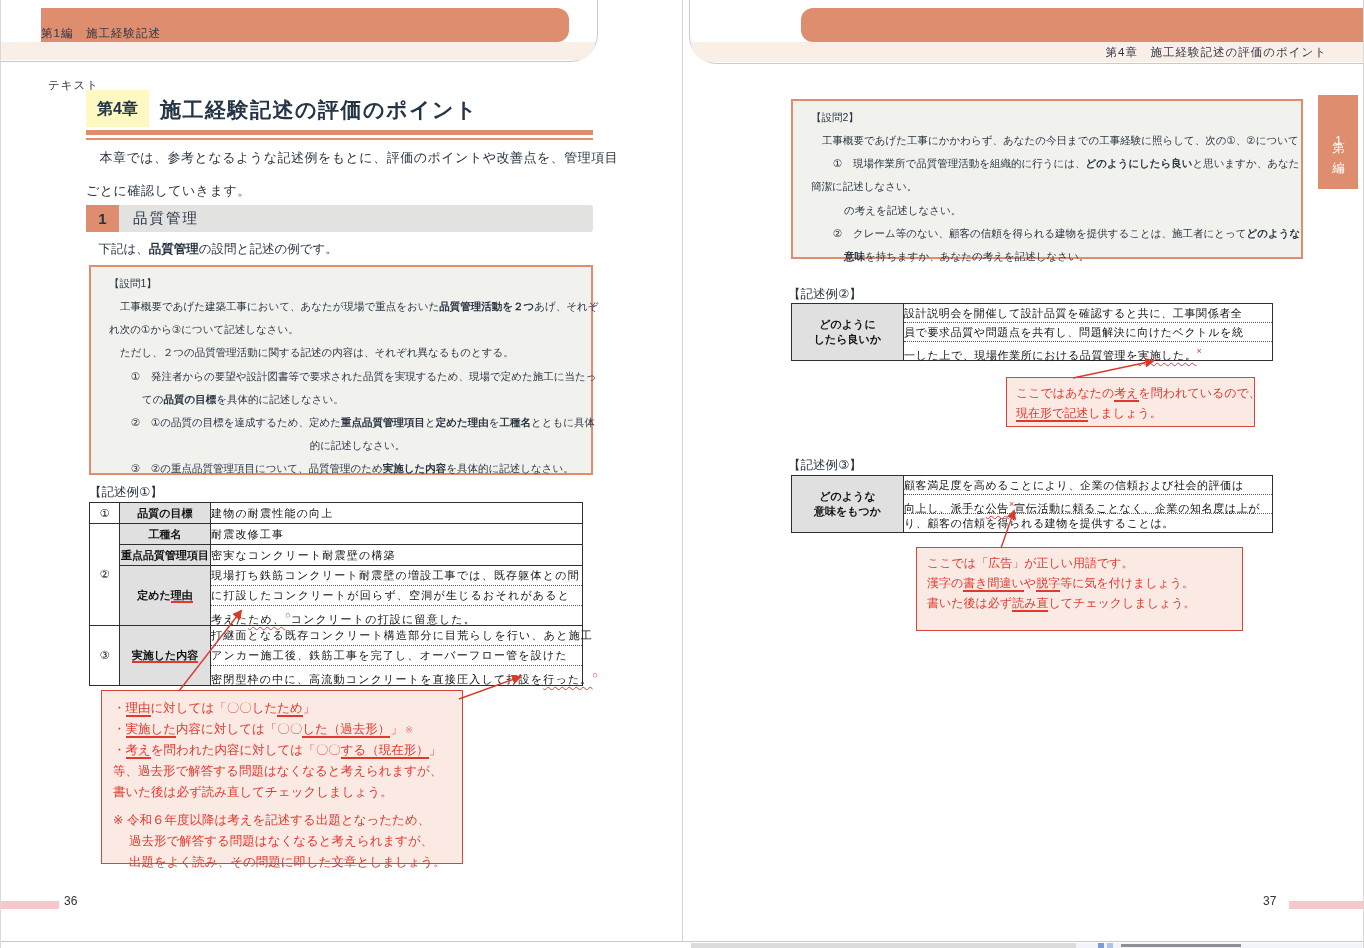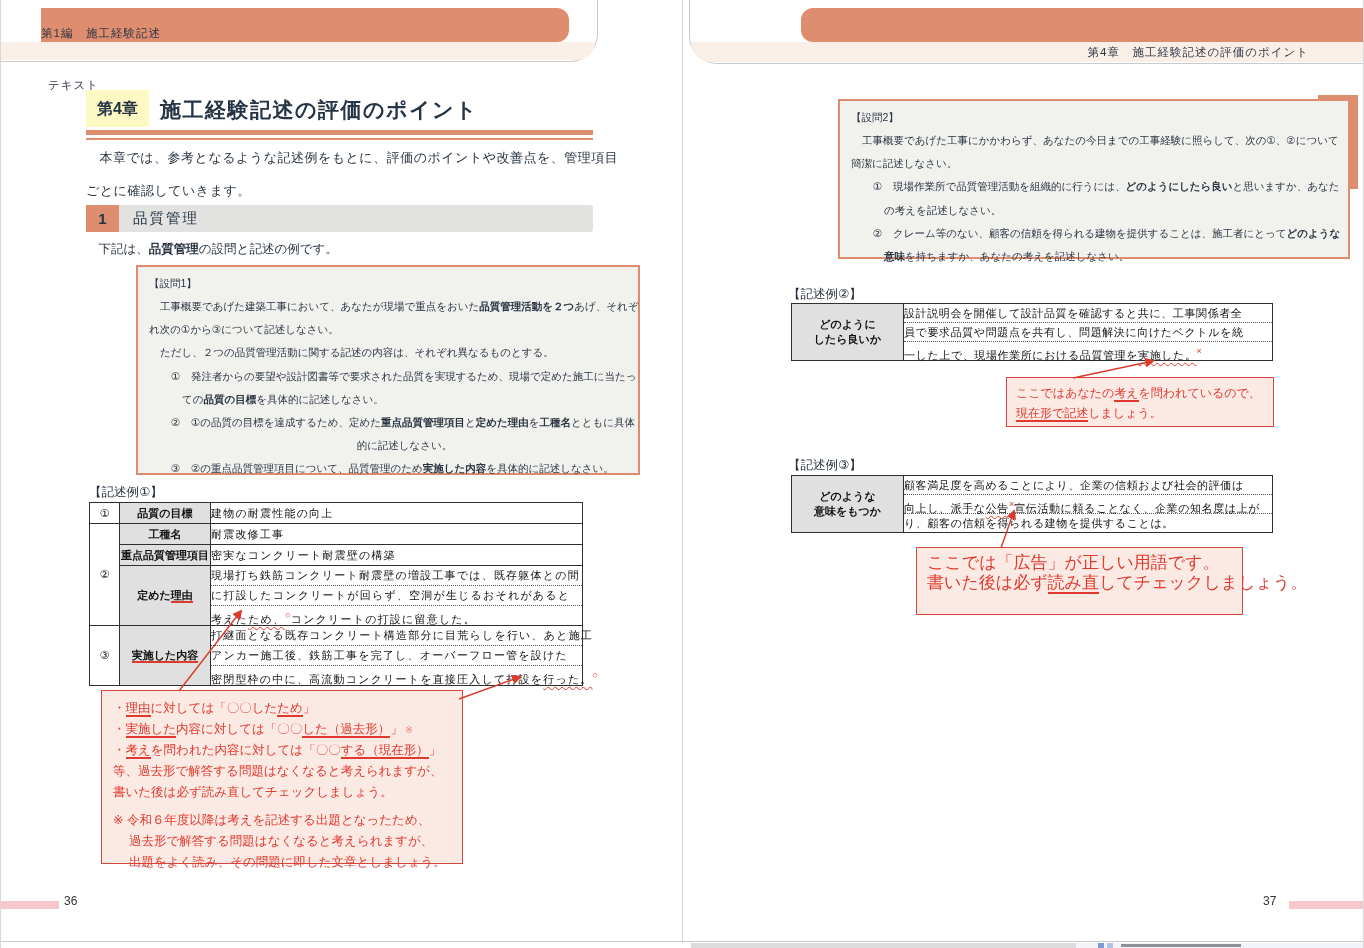--- a/index.html
+++ b/index.html
@@ -12,38 +12,38 @@
 
   
   .lp-outline{left:-30px;top:-30px;width:625px;height:90px;border:1px solid #C9C9C9;border-radius:0 0 28px 0;background:transparent;}
   .lp-cream{left:0;top:42px;width:594px;height:18px;background:#FAEFE7;border-radius:0 0 26px 0;}
   .lp-accent{left:40px;top:8px;width:528px;height:34px;background:#DF8D6F;border-radius:0 12px 12px 0;}
   .lp-ed{left:40px;top:26px;font-size:11.5px;color:#2F3744;letter-spacing:1px;}
   .lp-sub{left:47px;top:44px;font-size:11.5px;color:#2F3744;letter-spacing:1px;margin-top:34px;}
   .rp-outline{left:688px;top:-30px;width:720px;height:92px;border:1px solid #C9C9C9;border-radius:0 0 0 28px;}
   .rp-cream{left:690px;top:42px;width:674px;height:20px;background:#FAEFE7;border-radius:0 0 0 26px;}
   .rp-accent{left:800px;top:8px;width:564px;height:34px;background:#DF8D6F;border-radius:12px 0 0 12px;}
-  .rp-ch{right:54px;top:45px;font-size:11.5px;color:#2F3744;letter-spacing:1px;}
+  .rp-ch{right:36px;top:45px;font-size:11.5px;color:#2F3744;letter-spacing:1px;}
   .side-tab{left:1317px;top:95px;width:40px;height:94px;background:#DF8D6F;display:flex;align-items:center;justify-content:center;}
   .side-tab span{writing-mode:vertical-rl;text-orientation:upright;color:#FFFFFF;font-size:12.5px;letter-spacing:3px;}
 
   
   .ch-no{left:85px;top:90px;width:63px;height:37px;background:#fef9c3;color:#253546;font-size:16px;font-weight:bold;line-height:37px;text-align:center;}
   .ch-title{left:159px;top:96px;font-size:21px;font-weight:bold;color:#253546;letter-spacing:1.5px;}
   .rule-thick{left:85px;top:130px;width:507px;height:5px;background:#DF8D6F;}
   .rule-thin{left:85px;top:138px;width:507px;height:2px;background:#DF8D6F;}
   .intro{left:85px;top:141px;width:512px;font-size:13px;color:#2A3542;letter-spacing:0.5px;}
   .intro .ln{height:33px;line-height:33px;white-space:nowrap;}
   .sec-bar{left:85px;top:205px;width:507px;height:27px;display:flex;}
   .sec-no{width:33px;background:#DF8D6F;color:#253546;font-weight:bold;font-size:15px;line-height:27px;text-align:center;}
   .sec-title{flex:1;background:#E2E2E1;color:#253546;font-size:14.5px;line-height:27px;padding-left:14px;letter-spacing:2px;border-radius:0 3px 3px 0;}
   .lead{left:85px;top:241px;font-size:12.5px;color:#2A3542;}
 
   
-  .qbox{border:2px solid #DF8D6F;background:#F1F1EE;color:#2A3542;padding:5px 11px;box-sizing:border-box;font-size:10.5px;margin-left:47px;}
+  .qbox{border:2px solid #DF8D6F;background:#F1F1EE;color:#2A3542;padding:5px 18px;box-sizing:border-box;font-size:10.5px;}
   .qbox .qlabel{height:23px;line-height:23px;}
   .qbox .ln{height:23.2px;line-height:23.2px;white-space:nowrap;}
   .q1{left:88px;top:265px;width:504px;height:210px;}
   .q2{left:790px;top:99px;width:512px;height:160px;}
 
   
   .exlabel{font-size:12.5px;color:#27313D;}
   .ex1{left:88px;top:484px;}
   .ex2{left:787px;top:286px;}
   .ex3{left:787px;top:457px;}
@@ -66,23 +66,23 @@
   .u{border-bottom:2px solid #E03A2F;padding-bottom:0px;}
   .w{text-decoration:underline wavy #E03A2F 1px;text-underline-offset:3px;}
   .s{color:#E03A2F;font-size:9px;vertical-align:super;letter-spacing:0;}
   .sm{font-size:9px;color:#E77;}
 
   
   .note{background:#FBE9E3;border:1.5px solid #D5473C;color:#E03A2F;box-sizing:border-box;}
   .note .ln{white-space:nowrap;}
   .n1{left:100px;top:690px;width:362px;height:174px;padding:7px 11px;font-size:12.5px;}
   .n1 .ln{height:21px;line-height:21px;}
-  .n2{left:1005px;top:377px;width:268px;height:50px;padding:5px 9px;font-size:12px;}
+  .n2{left:1005px;top:377px;width:249px;height:50px;padding:5px 9px;font-size:12px;}
   .n2 .ln{height:20px;line-height:20px;}
-  .n3{left:915px;top:547px;width:327px;height:68px;padding:5px 10px;font-size:17px;}
+  .n3{left:915px;top:547px;width:327px;height:84px;padding:5px 10px;font-size:12px;}
   .n3 .ln{height:20px;line-height:20px;}
   .note .gap{margin-top:7px;}
 
   
   .pgbar{top:901px;height:8px;background:#F6C8CB;}
   .pgbar-l{left:0;width:58px;}
   .pgbar-r{left:1288px;width:76px;}
   .pgnum{top:894px;font-size:12px;color:#333333;}
   .pgnum-l{left:63px;}
   .pgnum-r{left:1262px;}
@@ -203,22 +203,22 @@
       <div class="ln"><span>書いた後は必ず読み直してチェックしましょう。</span></div>
       <div class="ln gap"><span>※ 令和６年度以降は考えを記述する出題となったため、</span></div>
       <div class="ln"><span>　 過去形で解答する問題はなくなると考えられますが、</span></div>
       <div class="ln"><span>　 出題をよく読み、その問題に即した文章としましょう。</span></div>
     </div>
 
   <div class="abs qbox q2">
     <div class="qlabel">【設問2】</div>
     <div>
         <div class="ln" style="padding-left: 11px; text-align: right;"><span>工事概要であげた工事にかかわらず、あなたの今日までの工事経験に照らして、次の①、②について</span></div>
+        <div class="ln" style="padding-left: 22px;"><span>①　現場作業所で品質管理活動を組織的に行うには、</span><span class="b">どのようにしたら良い</span><span>と思いますか、あなた</span></div>
         <div class="ln"><span>簡潔に記述しなさい。</span></div>
-        <div class="ln" style="padding-left: 22px;"><span>①　現場作業所で品質管理活動を組織的に行うには、</span><span class="b">どのようにしたら良い</span><span>と思いますか、あなた</span></div>
         <div class="ln" style="padding-left: 33px;"><span>の考えを記述しなさい。</span></div>
         <div class="ln" style="padding-left: 22px;"><span>②　クレーム等のない、顧客の信頼を得られる建物を提供することは、施工者にとって</span><span class="b">どのような</span></div>
         <div class="ln" style="padding-left: 33px;"><span class="b">意味</span><span>を持ちますか、あなたの考えを記述しなさい。</span></div>
       </div>
   </div>
 
   <div class="abs exlabel ex2">【記述例②】</div>
   <table class="abs extable t2">
     <colgroup>
         <col style="width:112px">
@@ -258,20 +258,21 @@
       <td class="ccon">
         <div class="cl"><span>顧客満足度を高めることにより、企業の信頼および社会的評価は</span></div>
         <div class="cl"><span>向上し、派手な</span><span class="w">公告</span><span class="s">×</span><span>宣伝活動に頼ることなく、企業の知名度は上が</span></div>
         <div class="cl"><span>り、顧客の信頼を得られる建物を提供することは。</span></div>
       </td>
     </tr>
   </tbody>
     </table>
   <div class="abs note n3">
       <div class="ln"><span>ここでは「広告」が正しい用語です。</span></div>
+      <div class="ln"><span>漢字の</span><span class="u">書き間違い</span><span>や</span><span class="u">脱字</span><span>等に気を付けましょう。</span></div>
       <div class="ln"><span>書いた後は必ず</span><span class="u">読み直</span><span>してチェックしましょう。</span></div>
     </div>
 
   <svg class="abs arrows" viewBox="0 0 1364 948">
     <defs>
       <marker id="ah" viewBox="0 0 10 10" refX="8" refY="5" markerWidth="7" markerHeight="7" orient="auto-start-reverse">
         <path d="M0,0 L10,5 L0,10 z" fill="#D93A2B"></path>
       </marker>
     </defs>
     <line x1="178" y1="691" x2="240" y2="611" stroke="#D93A2B" stroke-width="1.4" marker-end="url(#ah)"></line>

